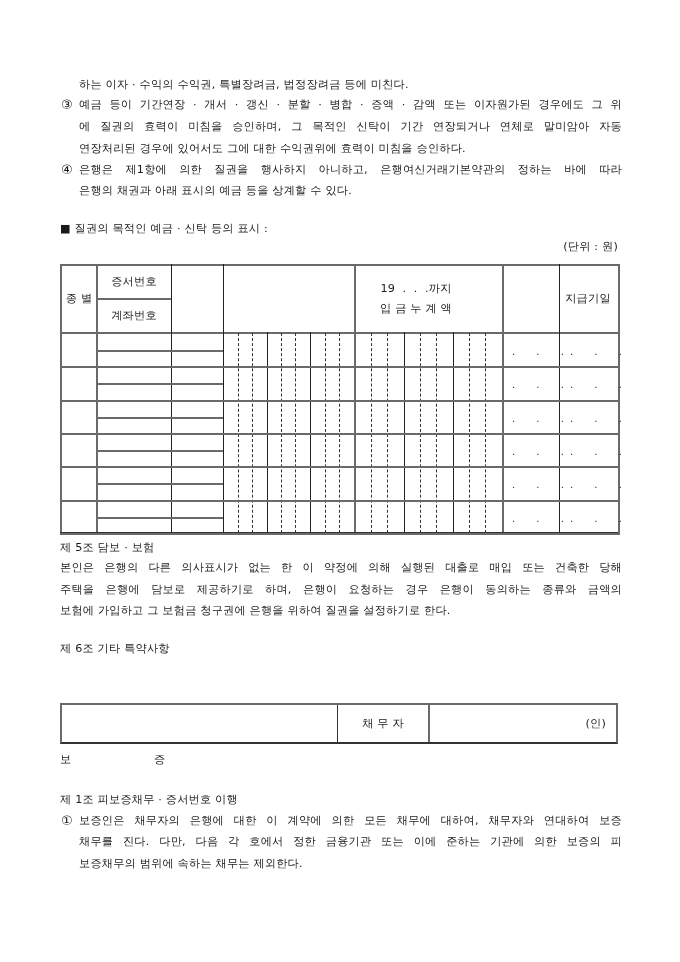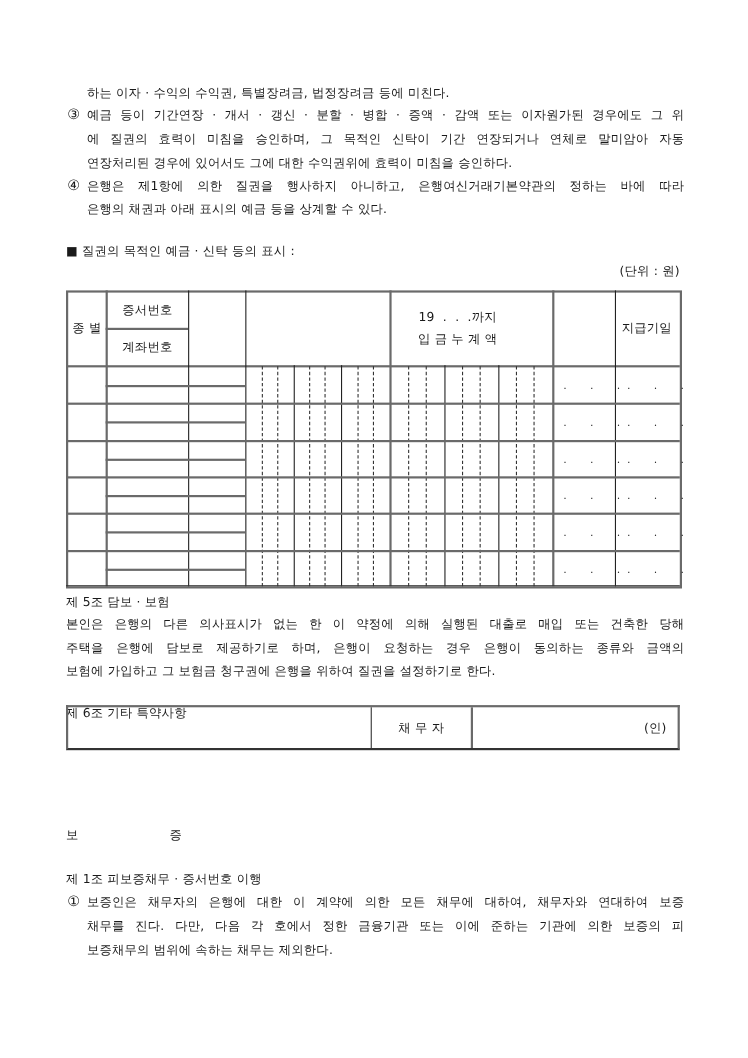--- a/index.html
+++ b/index.html
@@ -155,21 +155,21 @@
       <div class="hl1" style="left:60px; top:532px; width:558px;"></div>
     </div>
 </div>
 
 <div class="abs" style="left:60px; top:538px; line-height:20px;">제 5조 담보 · 보험</div>
 <div class="line just" style="left:60px; width:562px; top:558px;">본인은 은행의 다른 의사표시가 없는 한 이 약정에 의해 실행된 대출로 매입 또는 건축한 당해</div>
 <div class="line just" style="left:60px; width:562px; top:580px;">주택을 은행에 담보로 제공하기로 하며, 은행이 요청하는 경우 은행이 동의하는 종류와 금액의</div>
 <div class="line" style="left:60px; top:601px;">보험에 가입하고 그 보험금 청구권에 은행을 위하여 질권을 설정하기로 한다.</div>
 
 <div class="abs" style="left:60px; top:639px; line-height:20px;">제 6조 기타 특약사항</div>
-<div style="position:absolute; left:60px; top:641px; width:554px; height:37px; border:2px solid #6a6a6a; border-bottom-color:#333;text-decoration:underline;">
+<div style="position:absolute; left:60px; top:703px; width:554px; height:37px; border:2px solid #6a6a6a; border-bottom-color:#333;text-decoration:underline;">
   <div style="position:absolute; left:0; top:0; width:275px; height:37px;"></div>
   <div style="position:absolute; left:275px; top:0; width:0; height:37px; border-left:1px solid #333;"></div>
   <div class="cell" style="left:276px; top:0; width:90px; height:37px;">채 무 자</div>
   <div style="position:absolute; left:366px; top:0; width:0; height:37px; border-left:2px solid #6a6a6a;"></div>
   <div style="position:absolute; left:368px; top:0; width:186px; height:37px;">
     <span style="position:absolute; right:10px; top:9px; line-height:20px;">(인)</span>
   </div>
 </div>
 
 <div class="abs" style="left:60px; top:750px; line-height:20px;">보</div>

